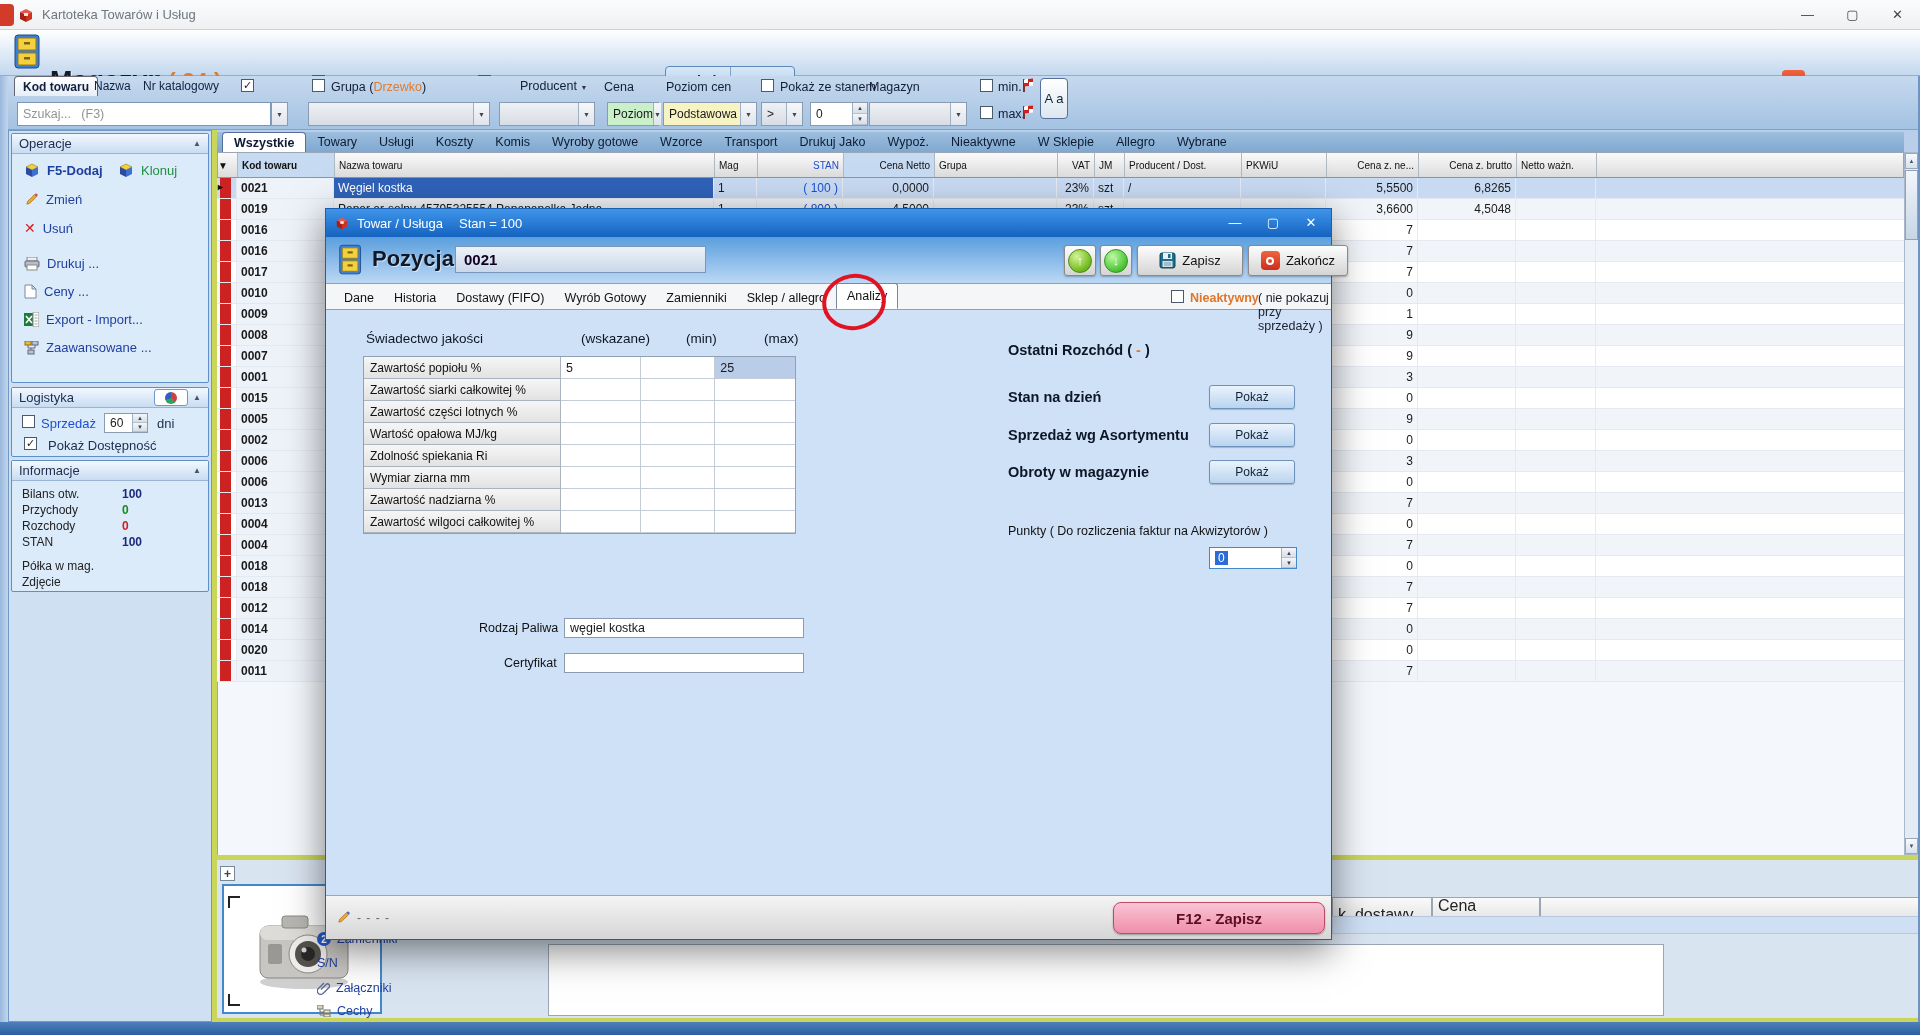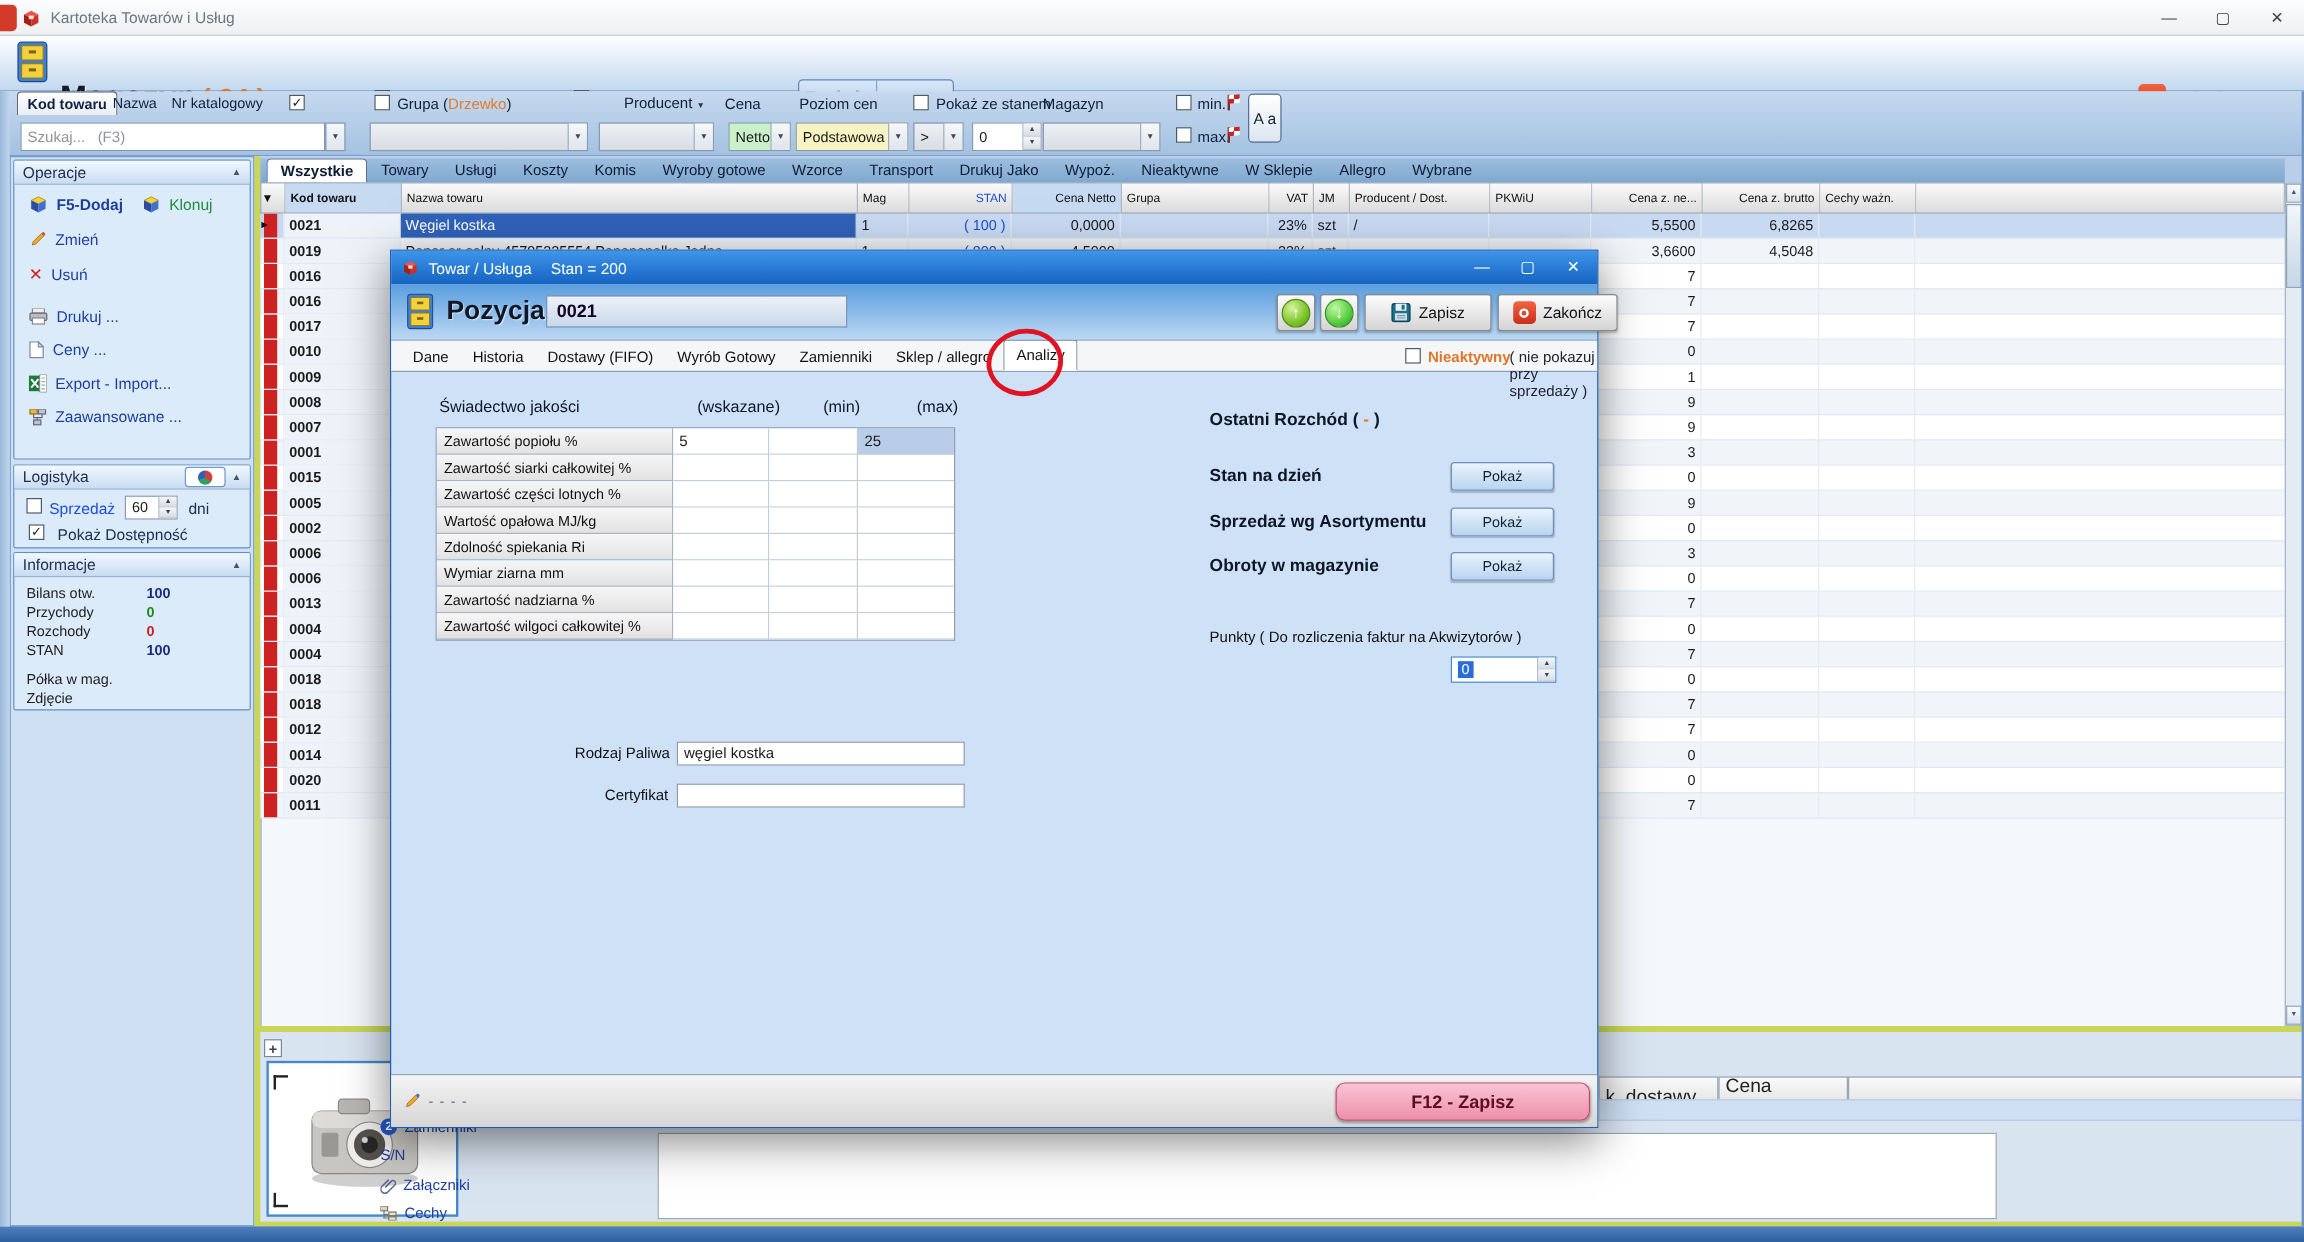--- a/index.html
+++ b/index.html
@@ -170,21 +170,21 @@
   <div class="abs" style="left:271px;top:26px;width:17px;height:24px;background:linear-gradient(#f6f8fa,#dfe5ec);border:1px solid #8a9ab0;display:flex;align-items:center;justify-content:center;font-size:7px;color:#445">▼</div>
   <div class="dd" style="left:308px;top:26px;width:182px">
       <span></span>
       <span class="da">▼</span>
     </div>
   <div class="dd" style="left:499px;top:26px;width:96px">
       <span></span>
       <span class="da">▼</span>
     </div>
   <div class="dd" style="left:607px;top:26px;width:52px;background:#c9f0c9">
-      <span>Netto</span>
+      <span>Poziom</span>
       <span class="da">▼</span>
     </div>
   <div class="dd" style="left:663px;top:26px;width:94px;background:#f8f3c2">
       <span>Podstawowa</span>
       <span class="da">▼</span>
     </div>
   <div class="dd" style="left:761px;top:26px;width:42px">
       <span>&gt;</span>
       <span class="da">▼</span>
     </div>
@@ -415,21 +415,21 @@
     <div class="th c-pkwiu" data-key="pkwiu">
       <span style="font-size:10px">PKWiU</span>
     </div>
     <div class="th c-czne" data-key="czne">
       <span style="font-size:10px">Cena z. ne...</span>
     </div>
     <div class="th c-czbr" data-key="czbr">
       <span style="font-size:10px">Cena z. brutto</span>
     </div>
     <div class="th c-data" data-key="data">
-      <span style="font-size:10px">Cechy ważn.</span>
+      <span style="font-size:10px">Netto ważn.</span>
     </div>
     <div class="th c-fill" data-key="fill">
       <span style="font-size:10px"></span>
     </div>
   </div>
 
 <div class="rows">
 
 <div class="tr" data-selected="true">
     <span class="td c-ind">
@@ -958,21 +958,21 @@
   <div class="mtitle">
     <span style="margin-left:9px">
         <svg width="14" height="14" viewBox="0 0 16 16">
           <polygon points="2,5 8,2 14,5 8,8" fill="#e4574a"></polygon>
           <polygon points="2,5 8,8 8,15 2,12" fill="#a81f14"></polygon>
           <polygon points="14,5 8,8 8,15 14,12" fill="#cc3322"></polygon>
           <rect x="6" y="6" width="4" height="3" fill="#fff" opacity=".85"></rect>
         </svg>
       </span>
     <span style="margin-left:8px">Towar / Usługa</span>
-    <span style="margin-left:16px">Stan = 200</span>
+    <span style="margin-left:16px">Stan = 100</span>
   </div>
   <div class="mctl" style="right:76px">—</div>
   <div class="mctl" style="right:38px">▢</div>
   <div class="mctl" style="right:0">✕</div>
 
   <div class="mheader">
     <span class="abs" style="left:12px;top:6px">
       <svg width="26" height="34" viewBox="0 0 30 36">
           <rect x="2" y="1" width="24" height="33" rx="3" fill="#3f7fd0" stroke="#1c4a8c"></rect>
           <rect x="5" y="4" width="18" height="12" rx="1" fill="#f3d03e" stroke="#9a7d10"></rect>

